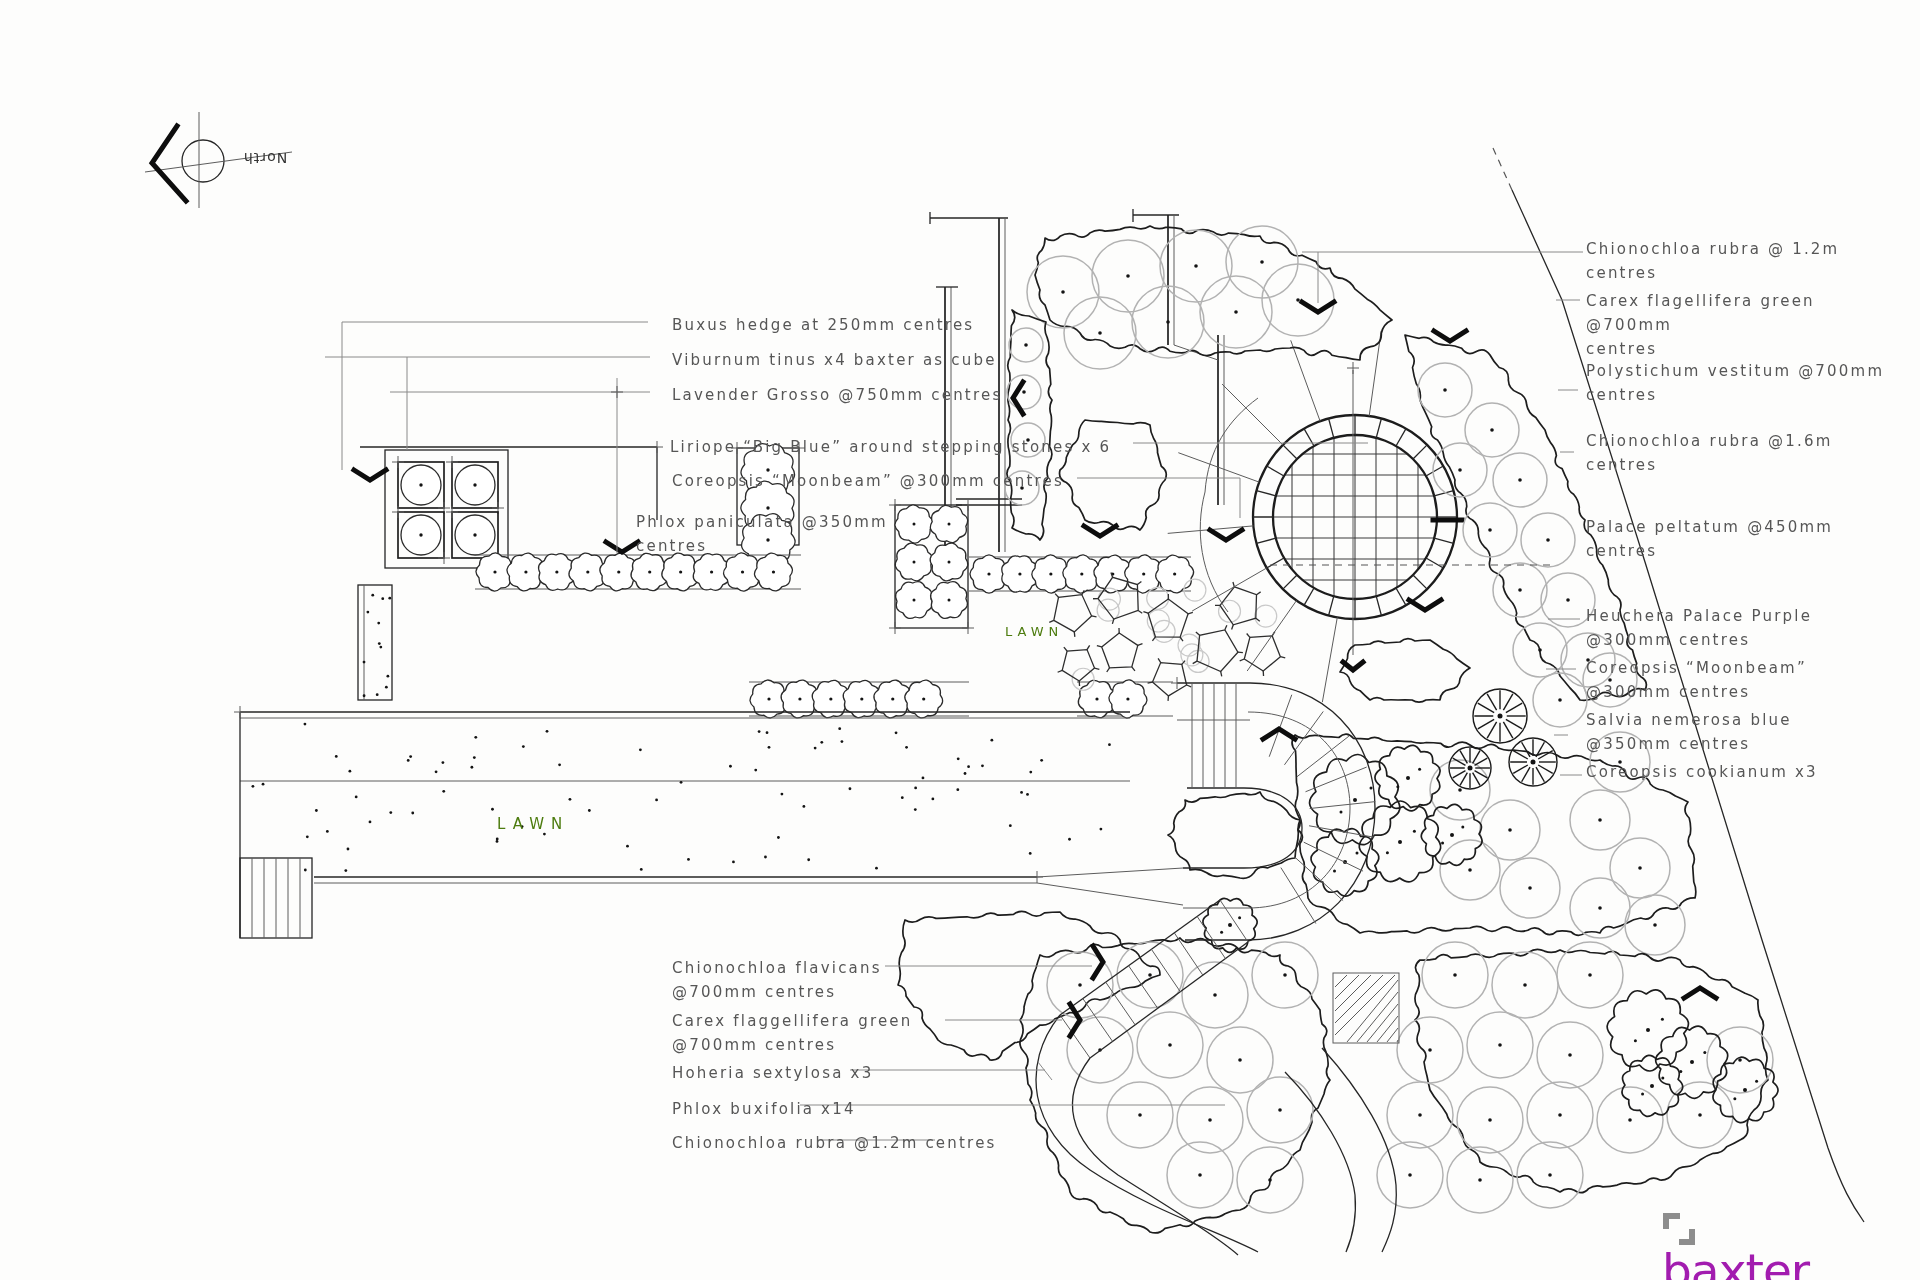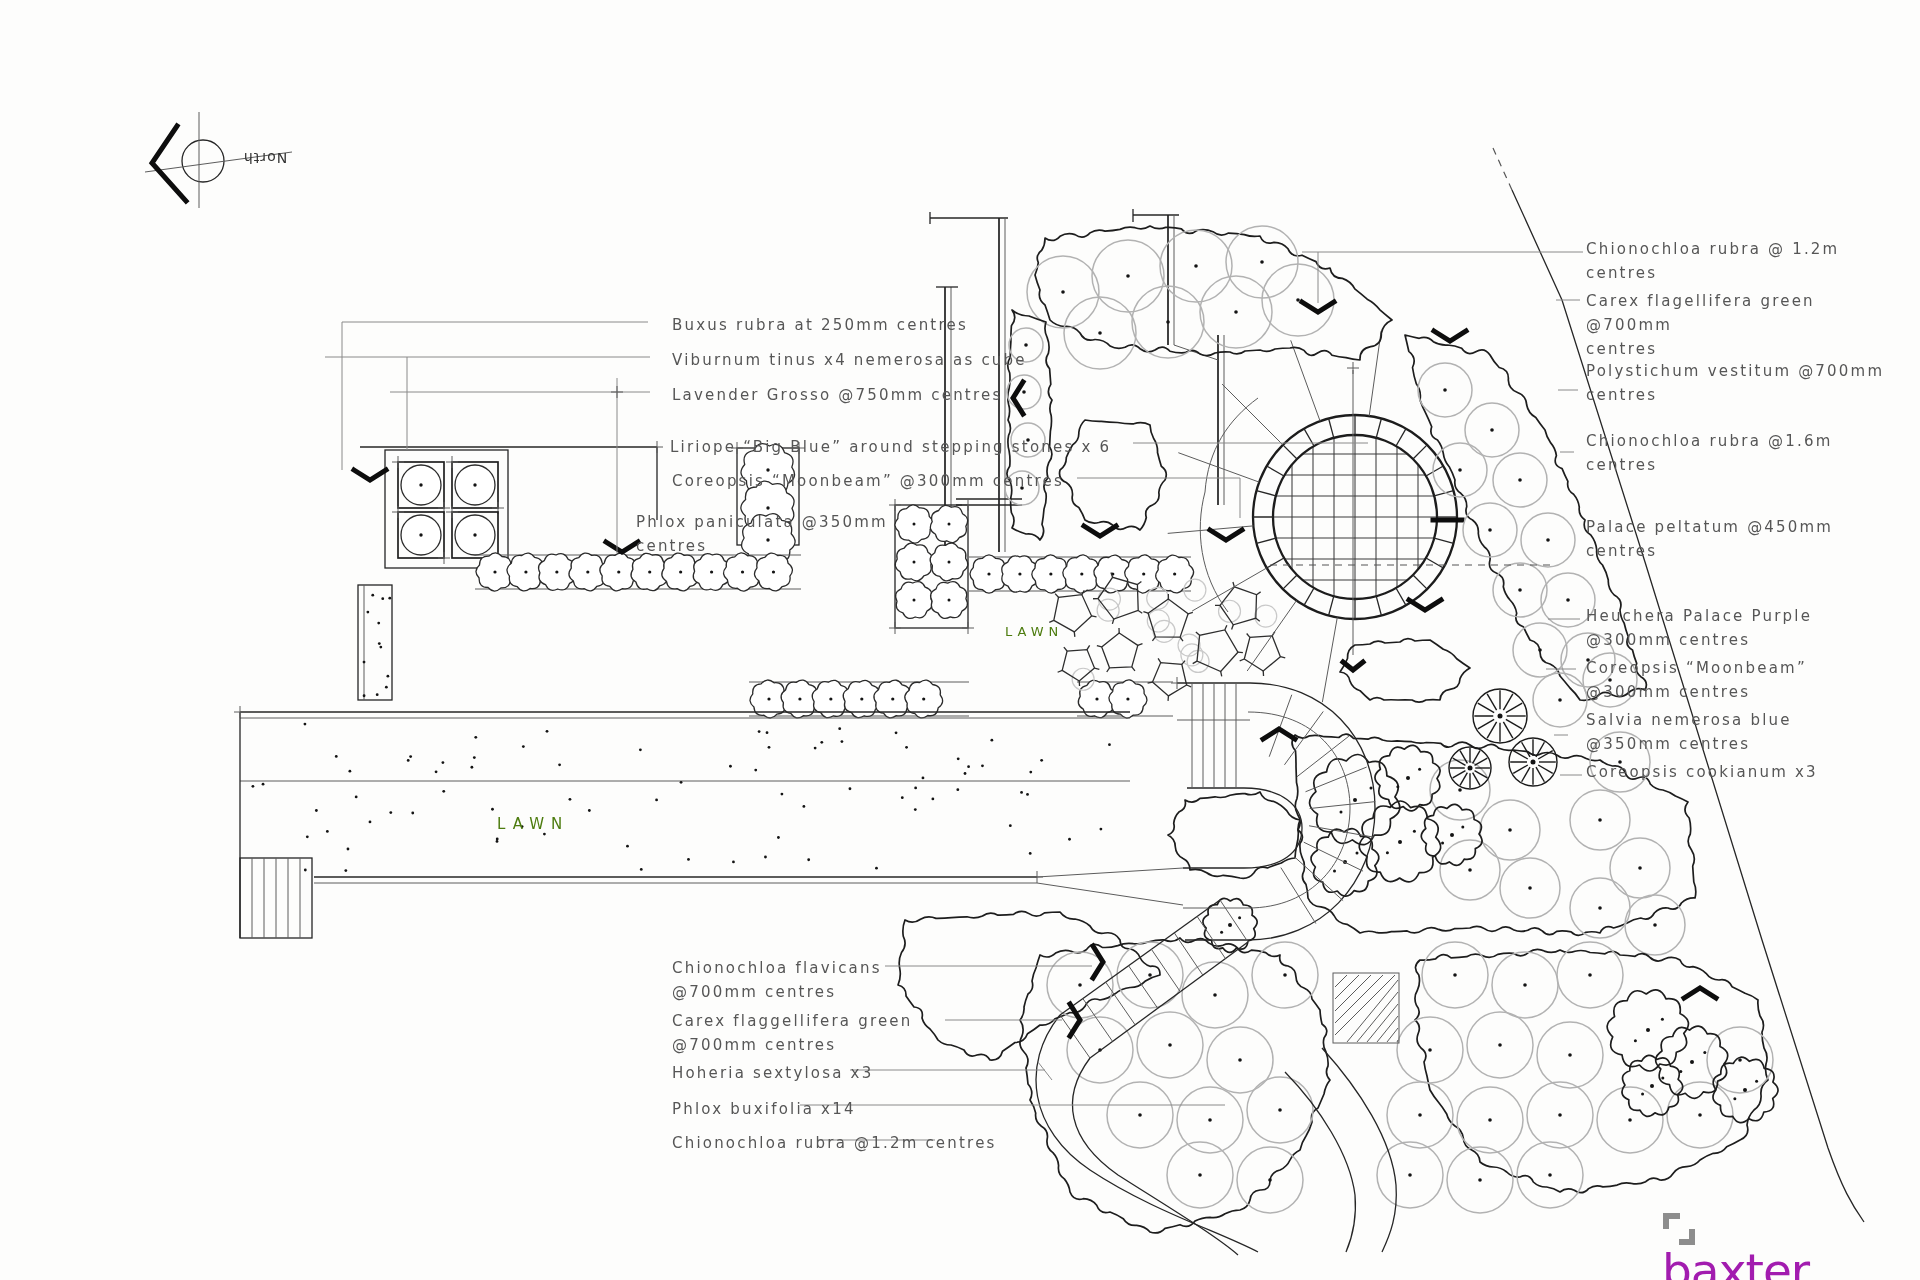--- a/index.html
+++ b/index.html
@@ -735,22 +735,22 @@
         <path d="M1270,565 L1556,565" class="leader-d"></path>
         <line x1="1548" y1="619" x2="1580" y2="619" class="leader"></line>
         <line x1="1546" y1="669" x2="1576" y2="669" class="leader"></line>
         <line x1="1554" y1="735" x2="1568" y2="735" class="leader"></line>
         <line x1="1560" y1="775" x2="1582" y2="775" class="leader"></line>
       </g>
     </svg>
 
   <div class="north-txt" style="left:243px;top:150px">North</div>
 
-  <div class="lbl" style="left:672px;top:313px">Buxus rubra at 250mm centres</div>
-  <div class="lbl" style="left:672px;top:348px">Viburnum tinus x4 nemerosa as cube</div>
+  <div class="lbl" style="left:672px;top:313px">Buxus hedge at 250mm centres</div>
+  <div class="lbl" style="left:672px;top:348px">Viburnum tinus x4 baxter as cube</div>
   <div class="lbl" style="left:672px;top:383px">Lavender Grosso @750mm centres</div>
   <div class="lbl" style="left:670px;top:435px">Liriope “Big Blue” around stepping stones x 6</div>
   <div class="lbl" style="left:672px;top:469px">Coreopsis “Moonbeam” @300mm centres</div>
   <div class="lbl" style="left:636px;top:510px">Phlox paniculata @350mm
 centres</div>
 
   <div class="lbl" style="left:672px;top:956px">Chionochloa flavicans
 @700mm centres</div>
   <div class="lbl" style="left:672px;top:1009px">Carex flaggellifera green
 @700mm centres</div>

